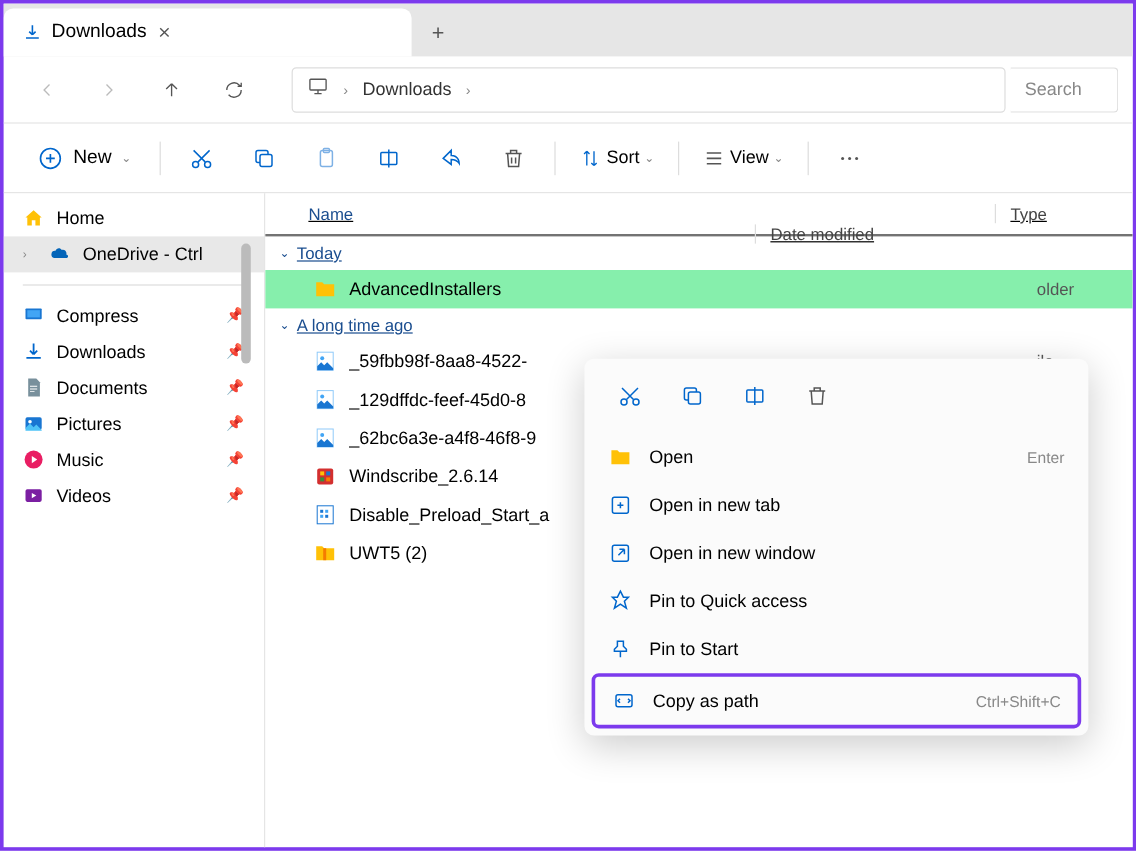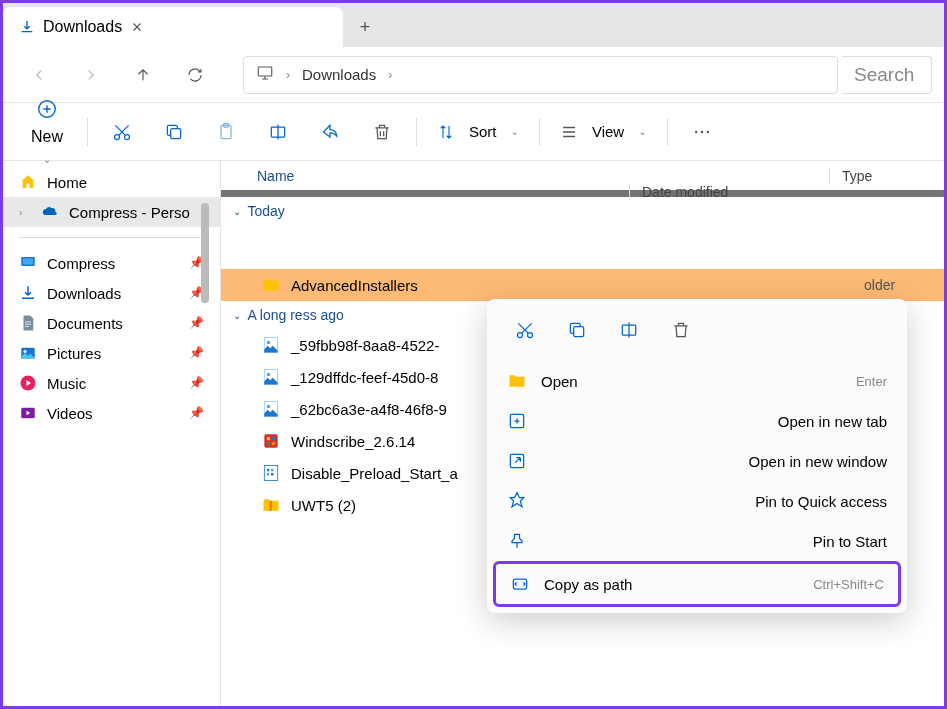--- a/index.html
+++ b/index.html
@@ -12,65 +12,65 @@
     .tab-close { width: 14px; height: 14px; cursor: pointer; }
     .newtab { width: 44px; display: flex; align-items: center; justify-content: center; height: 40px; cursor: pointer; font-size: 18px; color: #555; }
     
     
     .navrow { height: 56px; display: flex; align-items: center; padding: 0 12px; gap: 4px; border-bottom: 1px solid #e5e5e5; }
     .navbtn { width: 48px; height: 40px; display: flex; align-items: center; justify-content: center; color: #666; cursor: pointer; border-radius: 4px; }
     .navbtn.disabled { color: #bbb; }
     .pathbar { flex: 1; height: 38px; border: 1px solid #ddd; border-radius: 4px; display: flex; align-items: center; padding: 0 12px; gap: 12px; margin-left: 20px; }
     .pathseg { font-size: 15px; color: #333; }
     .pathchev { color: #888; font-size: 12px; }
-    .searchbox { width: 90px; height: 38px; border: 1px solid #ddd; border-left: none; border-radius: 0 4px 4px 0; display: flex; align-items: center; padding: 0 12px; color: #888; font-size: 19px; }
+    .searchbox { width: 90px; height: 38px; border: 1px solid #ddd; border-left: none; border-radius: 0 4px 4px 0; display: flex; align-items: center; padding: 0 12px; color: #888; font-size: 15px; }
     
     
     .toolbar { height: 58px; display: flex; align-items: center; padding: 0 16px; gap: 8px; border-bottom: 1px solid #e5e5e5; }
-    .newbtn { display: flex; align-items: center; gap: 8px; padding: 6px 12px; cursor: pointer; border-radius: 4px; flex-direction: column; }
+    .newbtn { display: flex; align-items: center; gap: 8px; padding: 6px 12px; cursor: pointer; border-radius: 4px; }
     .tbicon { width: 44px; height: 40px; display: flex; align-items: center; justify-content: center; color: #0066cc; cursor: pointer; border-radius: 4px; }
     .tbicon.dark { color: #555; }
     .tbsep { width: 1px; height: 28px; background: #ddd; margin: 0 4px; }
-    .tbdrop { display: flex; align-items: center; gap: 14px; padding: 6px 8px; cursor: pointer; font-size: 15px; }
+    .tbdrop { display: flex; align-items: center; gap: 4px; padding: 6px 8px; cursor: pointer; font-size: 15px; }
     .tbchev { font-size: 10px; color: #888; }
     
     
     .main { display: flex; height: 547px; }
     .sidebar { width: 218px; border-right: 1px solid #e5e5e5; overflow-y: auto; padding: 6px 0; }
     .sbitem { display: flex; align-items: center; padding: 6px 16px; gap: 10px; cursor: pointer; font-size: 15px; }
     .sbitem.sel { background: #e8e8e8; }
     .sbitem .chev { width: 12px; color: #888; font-size: 10px; }
     .sbicon { width: 18px; height: 18px; flex-shrink: 0; }
     .sbpin { color: #999; font-size: 12px; }
     .sbdiv { height: 1px; background: #ddd; margin: 10px 16px; }
     .sbscroll { position: absolute; left: 198px; top: 200px; width: 8px; height: 100px; background: #bbb; border-radius: 4px; }
     
     
     .content { flex: 1; overflow: hidden; position: relative; }
-    .headers { display: flex; height: 36px; align-items: center; border-bottom: 7px solid #737373; padding-left: 28px; }
+    .headers { display: flex; height: 36px; align-items: center; border-bottom: 2px solid #737373; padding-left: 28px; text-decoration: underline; }
     .hcol { font-size: 14px; color: #444; padding: 0 8px; }
     .hcol.name { flex: 0 0 380px; color: #1a4d8f; }
     .hcol.date { flex: 0 0 200px; border-left: 1px solid #ddd; padding-left: 12px; margin-top: 33px; }
     .hcol.type { flex: 1; border-left: 1px solid #ddd; padding-left: 12px; }
     .filelist { }
     .group { display: flex; align-items: center; padding: 6px 12px; gap: 6px; }
     .groupchev { color: #1a4d8f; font-size: 10px; }
-    .groupname { color: #1a4d8f; font-size: 14px; }
+    .groupname { color: #1a4d8f; font-size: 14px; text-decoration: underline; }
     .filerow { display: flex; align-items: center; padding: 6px 0 6px 40px; gap: 10px; font-size: 15px; }
-    .filerow.sel { background: #fdba74; margin-top: 44px; }
+    .filerow.sel { background: #86efac; }
     .fileicon { width: 20px; height: 20px; flex-shrink: 0; }
     .filename { flex: 1; }
     .filetype { width: 80px; color: #555; font-size: 14px; text-align: left; padding-right: 2px; white-space: nowrap; overflow: hidden; }
     
     
     .ctxmenu { position: absolute; left: 484px; top: 296px; width: 420px; background: #fbfbfb; border-radius: 8px; box-shadow: 0 8px 32px rgba(0,0,0,0.2); padding: 6px; z-index: 100; }
     .ctxstrip { display: flex; gap: 4px; padding: 4px 8px 10px; }
     .ctxbtn { width: 48px; height: 42px; display: flex; align-items: center; justify-content: center; color: #0066cc; cursor: pointer; border-radius: 4px; }
     .ctxbtn.dark { color: #555; }
-    .ctxitem { display: flex; align-items: center; padding: 10px 14px; gap: 14px; cursor: pointer; border-radius: 4px; font-size: 15px; justify-content: space-between; }
+    .ctxitem { display: flex; align-items: center; padding: 10px 14px; gap: 14px; cursor: pointer; border-radius: 4px; font-size: 15px; }
     .ctxitem.highlight { border: 3px solid #7c3aed; border-radius: 6px; gap: 14px; }
     .ctxicon { width: 20px; height: 20px; flex-shrink: 0; color: #0066cc; }
     .ctxshort { color: #888; font-size: 13px; margin-left: auto; }
     
     svg { width: 100%; height: 100%; }
   </style>
 </head>
 <body>
 
 <div class="tabs">
@@ -200,21 +200,21 @@
       <span class="sbicon"><svg viewBox="0 0 24 24">
             <path fill="#ffc107" d="M12 3l9 8h-2v9h-5v-6h-4v6H5v-9H3z"></path>
           </svg></span>
       <span>Home</span>
     </div>
     <div class="sbitem sel">
       <span class="chev">›</span>
       <span class="sbicon"><svg viewBox="0 0 24 24">
             <path fill="#0364b8" d="M6 16a4 4 0 0 1 1-8c1-3 5-4 7-1 3-1 6 2 5 5 1 0 2 1 2 2s-1 2-2 2H6z"></path>
           </svg></span>
-      <span>Compress - Perso</span>
+      <span>OneDrive - Ctrl</span>
     </div>
     <div class="sbdiv"></div>
     <div class="sbitem">
       <span class="sbicon"><svg viewBox="0 0 24 24">
             <rect fill="#1976d2" x="3" y="4" width="18" height="12" rx="1"></rect>
             <rect fill="#42a5f5" x="5" y="6" width="14" height="8"></rect>
           </svg></span>
       <span style="flex:1">Compress</span>
       <span class="sbpin">📌</span>
     </div>
@@ -274,21 +274,21 @@
       </div>
       <div class="filerow sel">
         <span class="fileicon"><svg viewBox="0 0 24 24">
               <path fill="#ffc107" d="M3 5h6l2 2h10v12H3z"></path>
             </svg></span>
         <span class="filename">AdvancedInstallers</span>
         <span class="filetype">older</span>
       </div>
       <div class="group">
         <span class="groupchev">⌄</span>
-        <span class="groupname">A long ress ago</span>
+        <span class="groupname">A long time ago</span>
       </div>
       <div class="filerow">
         <span class="fileicon"><svg viewBox="0 0 24 24">
               <rect fill="#fff" stroke="#90caf9" x="4" y="3" width="16" height="18"></rect>
               <circle fill="#42a5f5" cx="9" cy="9" r="2"></circle>
               <path fill="#1976d2" d="M4 17l4-4 3 3 3-3 6 6v2H4z"></path>
             </svg></span>
         <span class="filename">_59fbb98f-8aa8-4522-</span>
         <span class="filetype">ile</span>
       </div>

